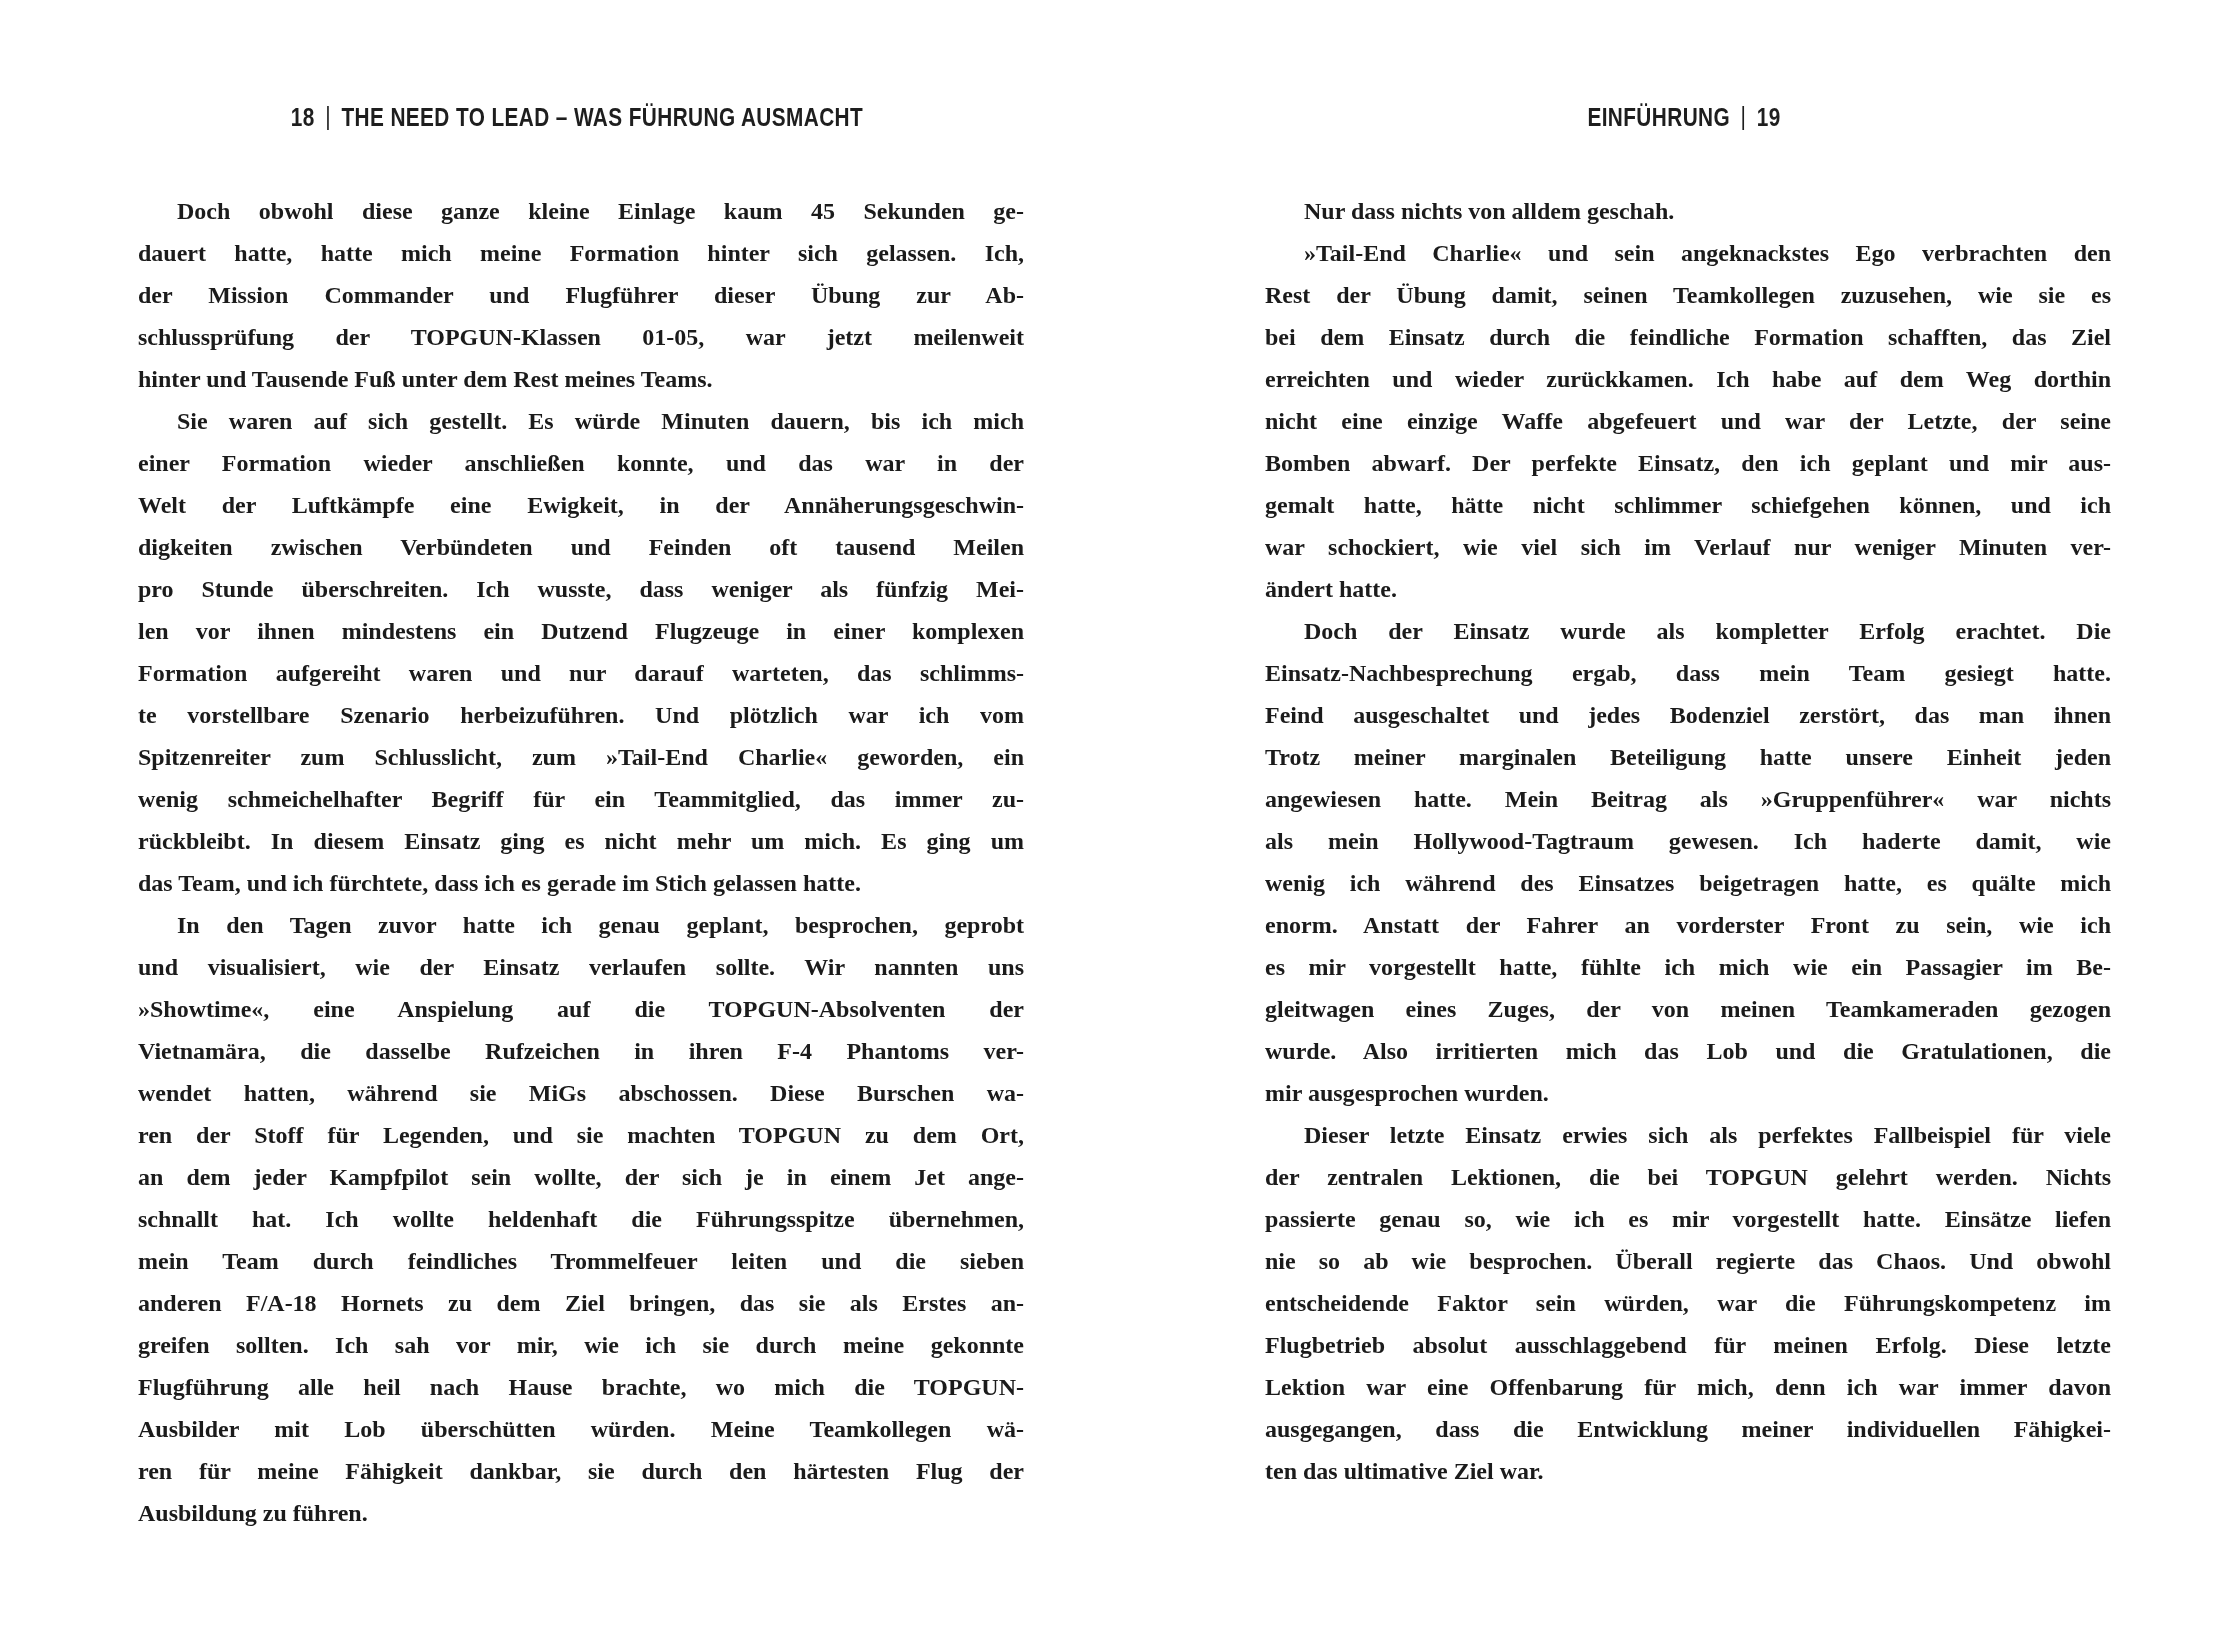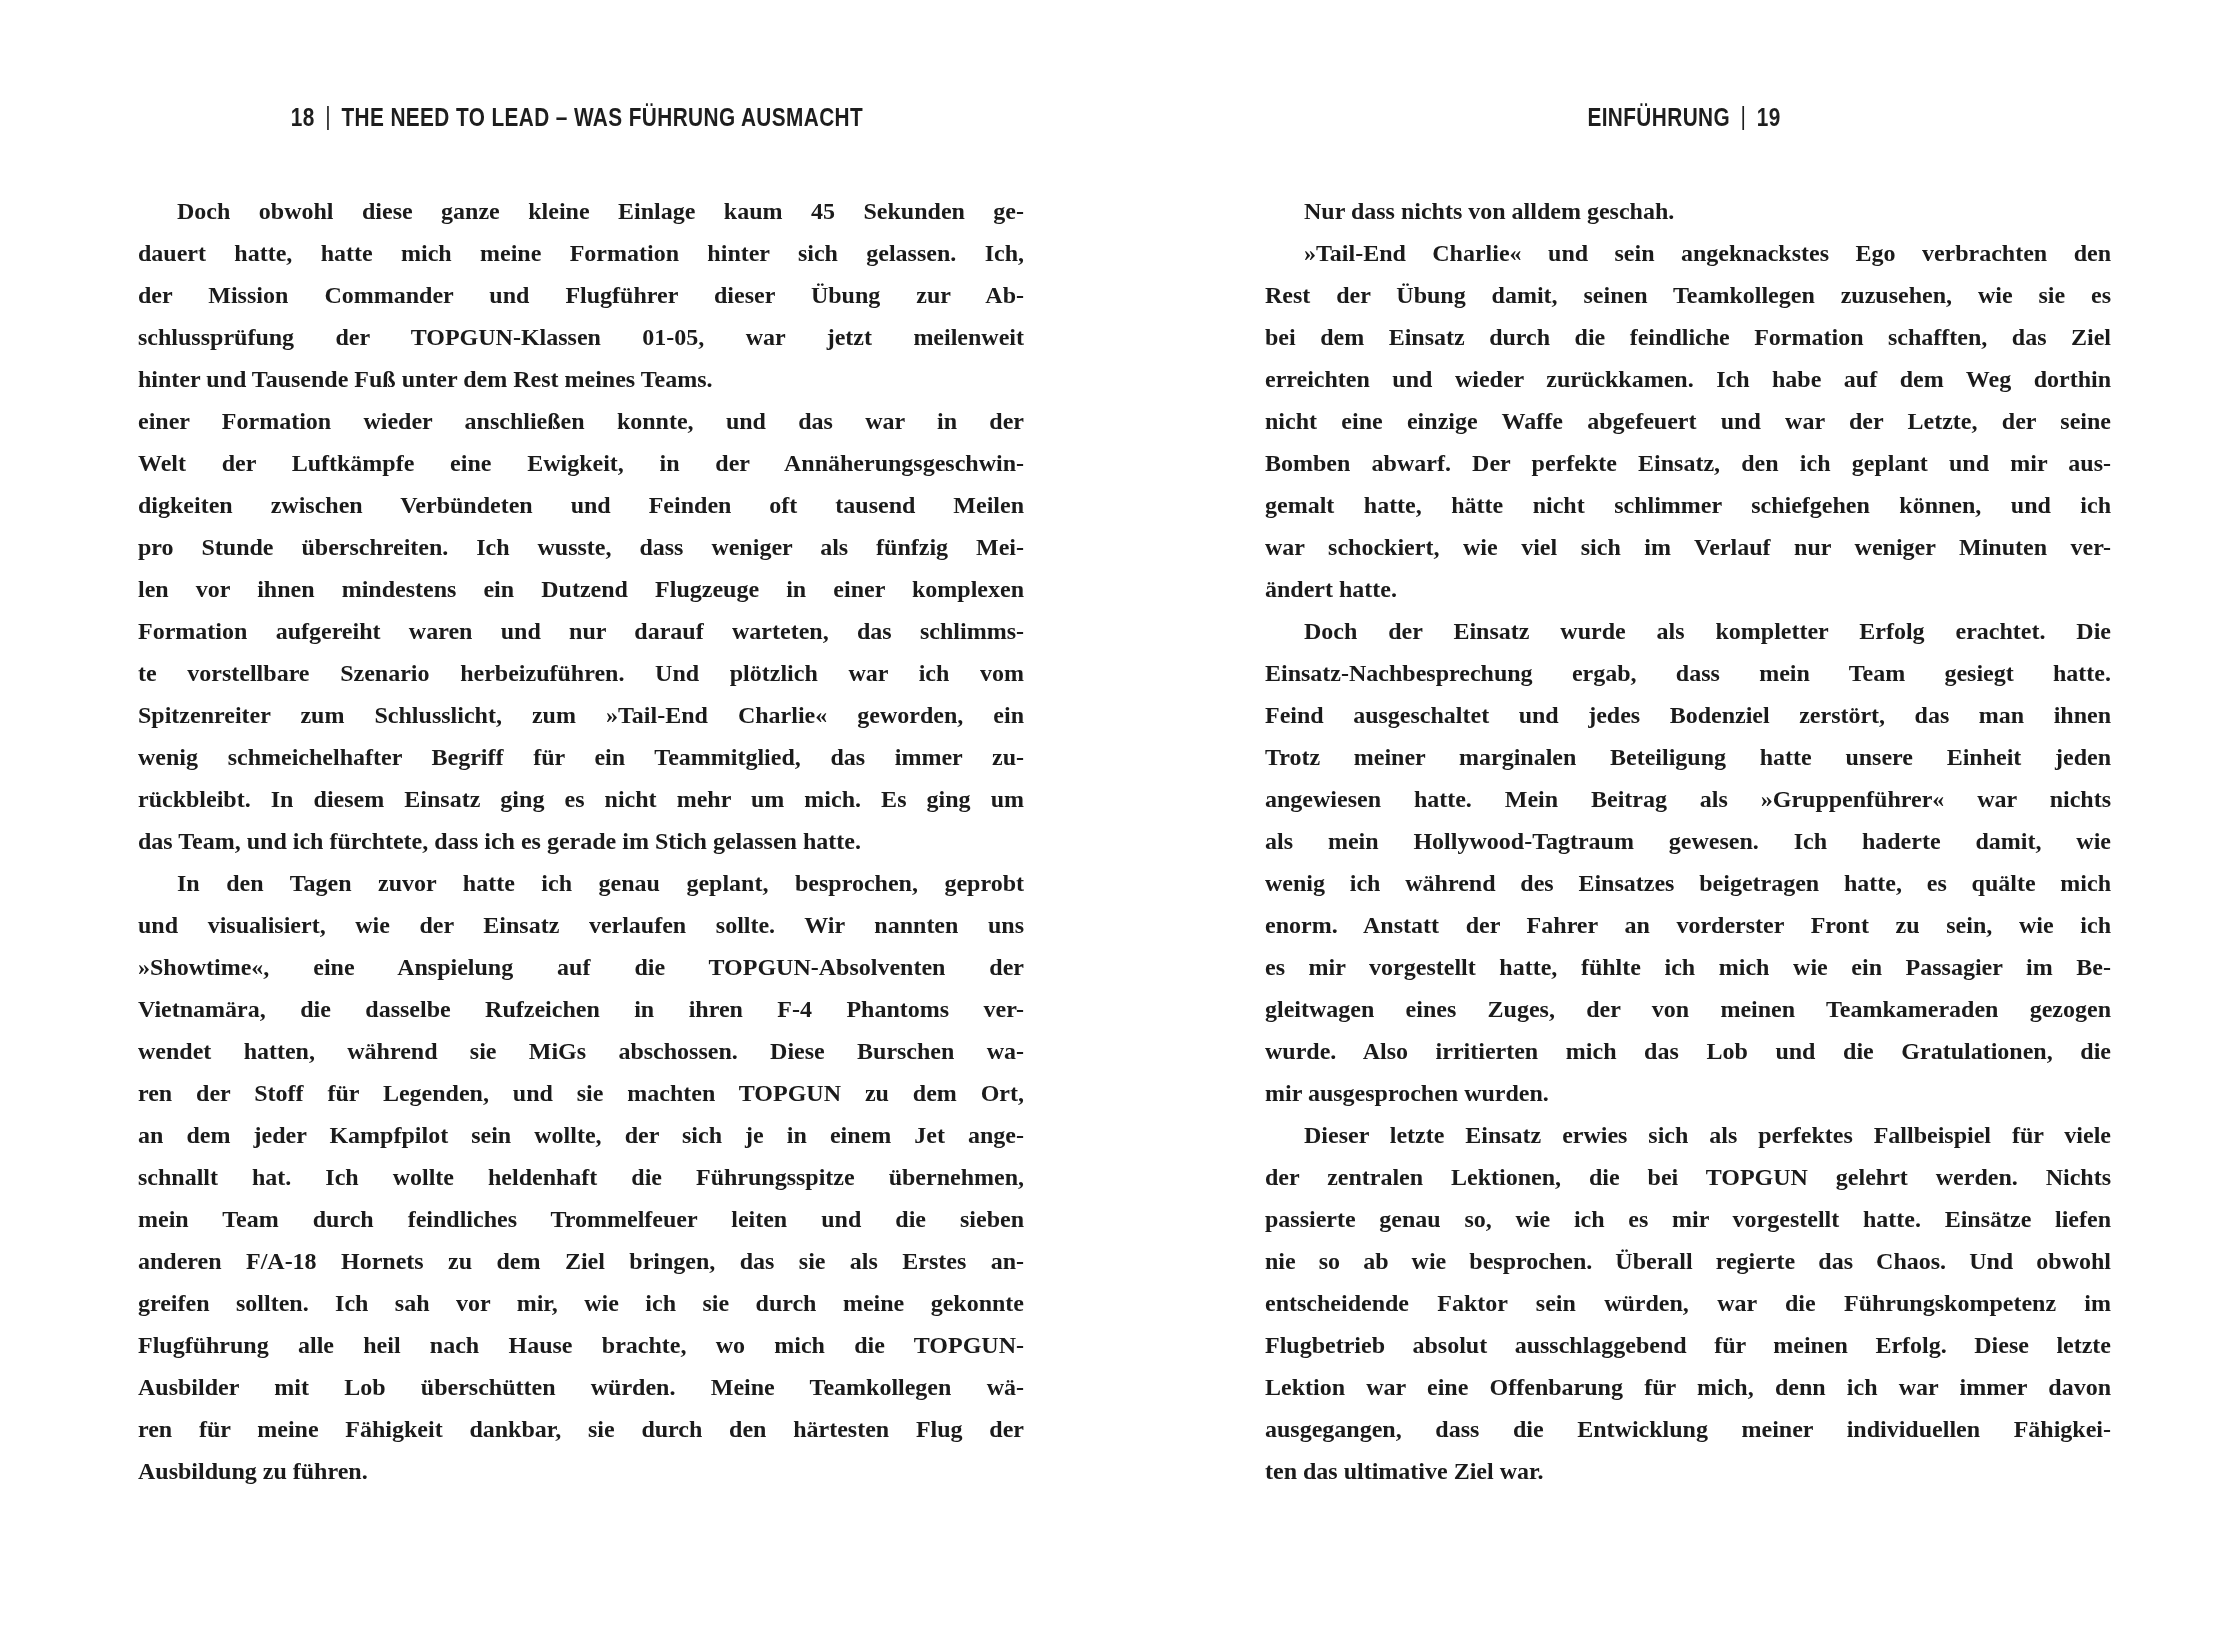--- a/index.html
+++ b/index.html
@@ -74,20 +74,21 @@
     </header>
     <div class="body-text">
         <div class="para">
           <div class="line first">Doch obwohl diese ganze kleine Einlage kaum 45 Sekunden ge-</div>
           <div class="line">dauert hatte, hatte mich meine Formation hinter sich gelassen. Ich,</div>
           <div class="line">der Mission Commander und Flugführer dieser Übung zur Ab-</div>
           <div class="line">schlussprüfung der TOPGUN-Klassen 01-05, war jetzt meilenweit</div>
           <div class="line last">hinter und Tausende Fuß unter dem Rest meines Teams.</div>
         </div>
         <div class="para">
+          <div class="line first">Sie waren auf sich gestellt. Es würde Minuten dauern, bis ich mich</div>
           <div class="line">einer Formation wieder anschließen konnte, und das war in der</div>
           <div class="line">Welt der Luftkämpfe eine Ewigkeit, in der Annäherungsgeschwin-</div>
           <div class="line">digkeiten zwischen Verbündeten und Feinden oft tausend Meilen</div>
           <div class="line">pro Stunde überschreiten. Ich wusste, dass weniger als fünfzig Mei-</div>
           <div class="line">len vor ihnen mindestens ein Dutzend Flugzeuge in einer komplexen</div>
           <div class="line">Formation aufgereiht waren und nur darauf warteten, das schlimms-</div>
           <div class="line">te vorstellbare Szenario herbeizuführen. Und plötzlich war ich vom</div>
           <div class="line">Spitzenreiter zum Schlusslicht, zum »Tail-End Charlie« geworden, ein</div>
           <div class="line">wenig schmeichelhafter Begriff für ein Teammitglied, das immer zu-</div>
           <div class="line">rückbleibt. In diesem Einsatz ging es nicht mehr um mich. Es ging um</div>

